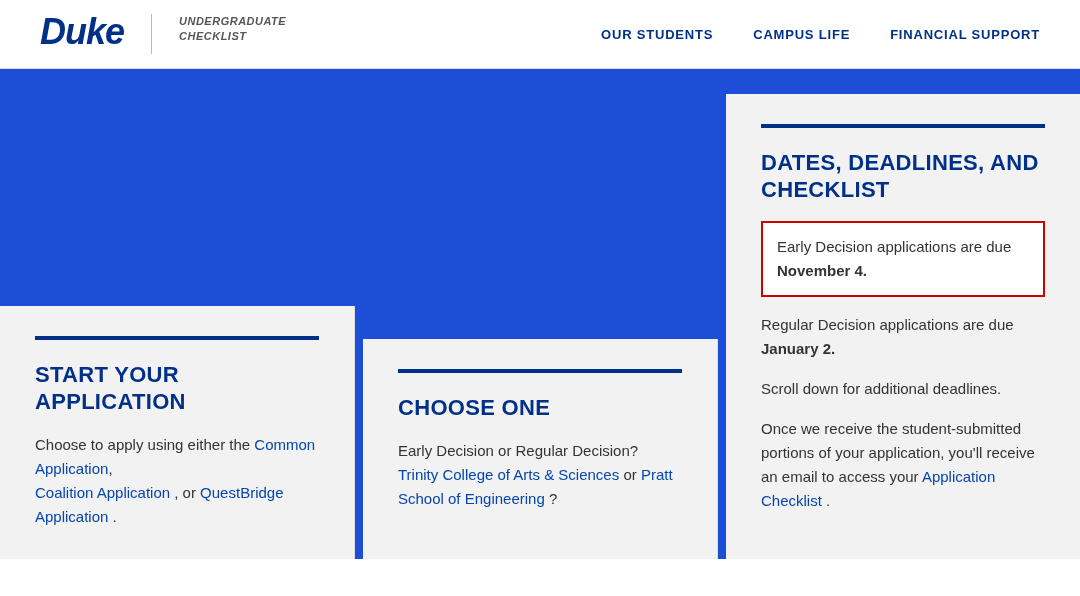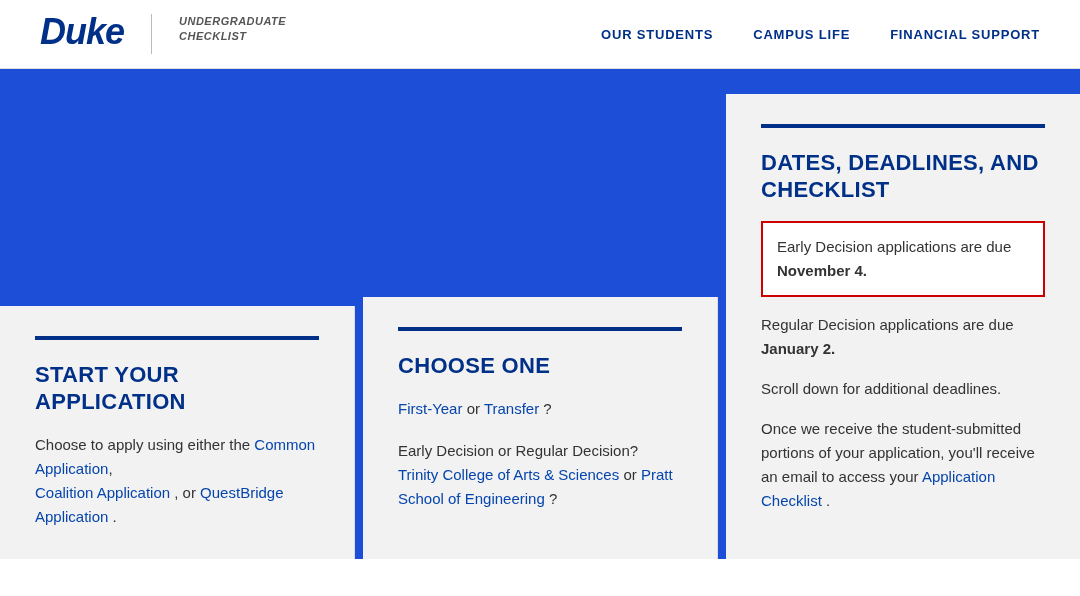--- a/index.html
+++ b/index.html
@@ -160,26 +160,20 @@
       <span>, or </span>
       <a href="#">QuestBridge Application</a>
       <span>.</span>
     </div>
   </div>
 
   <div class="column">
     <div class="column-top-bar"></div>
     <div class="column-title">CHOOSE ONE</div>
     <div class="column-body">
-      <p style="margin-bottom:18px;">
-        <a href="#">First-Year</a>
-        <span> or </span>
-        <a href="#">Transfer</a>
-        <span>?</span>
-      </p>
       <p>Early Decision or Regular Decision?</p>
       <p style="margin-bottom:18px;">
         <a href="#">Trinity College of Arts &amp; Sciences</a>
         <span> or </span>
         <a href="#">Pratt School of Engineering</a>
         <span>?</span>
       </p>
     </div>
   </div>
 

